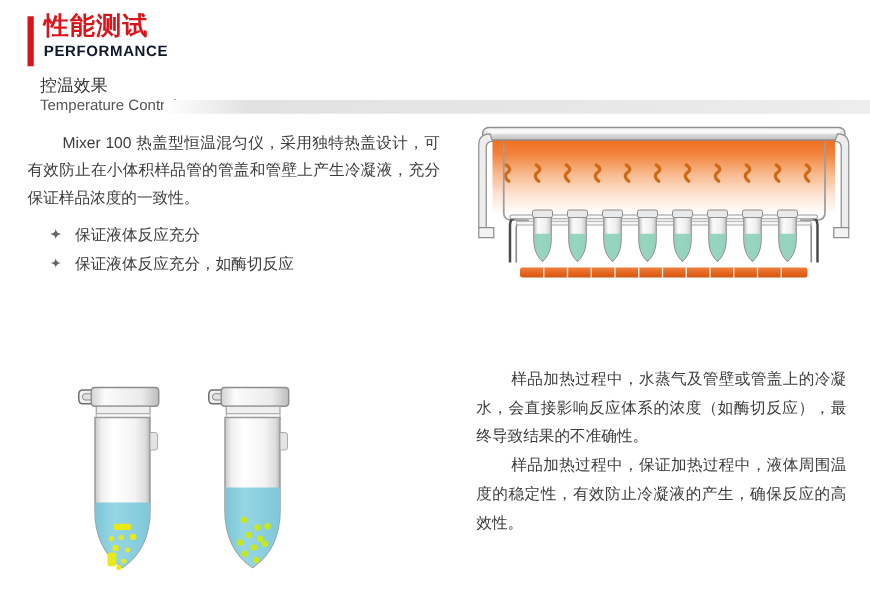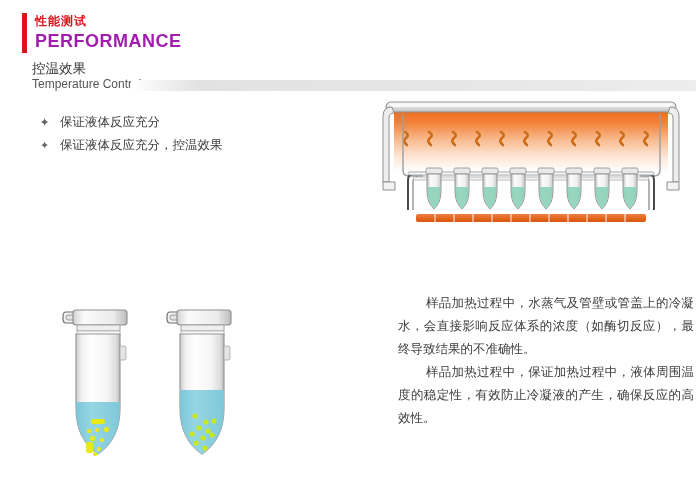--- a/index.html
+++ b/index.html
@@ -25,32 +25,32 @@
   }
   #header-accent-bar {
     position: absolute;
     left: 22px; top: 13px;
     width: 5px; height: 40px;
     background: #d9141a;
   }
   #header-title {
     position: absolute;
     left: 35px; top: 10px;
-    font-size: 12px;
+    font-size: 20px;
     font-weight: bold;
     color: #d9141a;
     letter-spacing: 1px;
     line-height: 22px;
   }
   #header-subtitle {
     position: absolute;
     left: 35px; top: 33px;
-    font-size: 18px;
+    font-size: 12px;
     font-weight: bold;
-    color: #a21caf;
+    color: #0f172a;
     letter-spacing: 0.5px;
     line-height: 16px;
     white-space: nowrap;
   }
 
   
   #section-heading {
     position: absolute;
     left: 0; top: 60px;
     width: 625px;
@@ -111,21 +111,21 @@
     left: 18px;
     top: 0;
     color: #666666;
     font-size: 11px;
     line-height: 23px;
   }
 
   
   #body-block {
     position: absolute;
-    left: 398px; top: 292px;
+    left: 381px; top: 292px;
     width: 296px;
   }
   #body-block .para { font-size: 12.5px; line-height: 23px; }
 
   
   #device-illustration {
     position: absolute;
     left: 372px; top: 96px;
     width: 318px; height: 135px;
   }
@@ -146,31 +146,32 @@
   <div id="header-subtitle">PERFORMANCE</div>
 </div>
 
 <div id="section-heading">
   <div id="section-title-cn">控温效果</div>
   <div id="section-title-en">Temperature Control</div>
 </div>
 <div id="section-rule"></div>
 
 <div id="intro-block">
+  <p class="para indent">Mixer 100  热盖型恒温混匀仪，采用独特热盖设计，可有效防止在小体积样品管的管盖和管壁上产生冷凝液，充分保证样品浓度的一致性。</p>
   <ul id="feature-list">
     <li>
       <span class="bullet-marker">✦</span>
     </li>
     <li>
       <span class="bullet-marker">✦</span>
       <span>保证液体反应充分</span>
     </li>
     <li>
       <span class="bullet-marker">✦</span>
-      <span>保证液体反应充分，控温效果</span>
+      <span>保证液体反应充分，如酶切反应</span>
     </li>
   </ul>
 </div>
 
 <div id="device-illustration">
   <svg width="318" height="135" viewBox="0 0 318 135" xmlns="http://www.w3.org/2000/svg">
     <defs>
       <linearGradient id="lidHeatGrad" x1="0" y1="0" x2="0" y2="1">
         <stop offset="0%" stop-color="#ef6a18"></stop>
         <stop offset="22%" stop-color="#f2823a"></stop>

